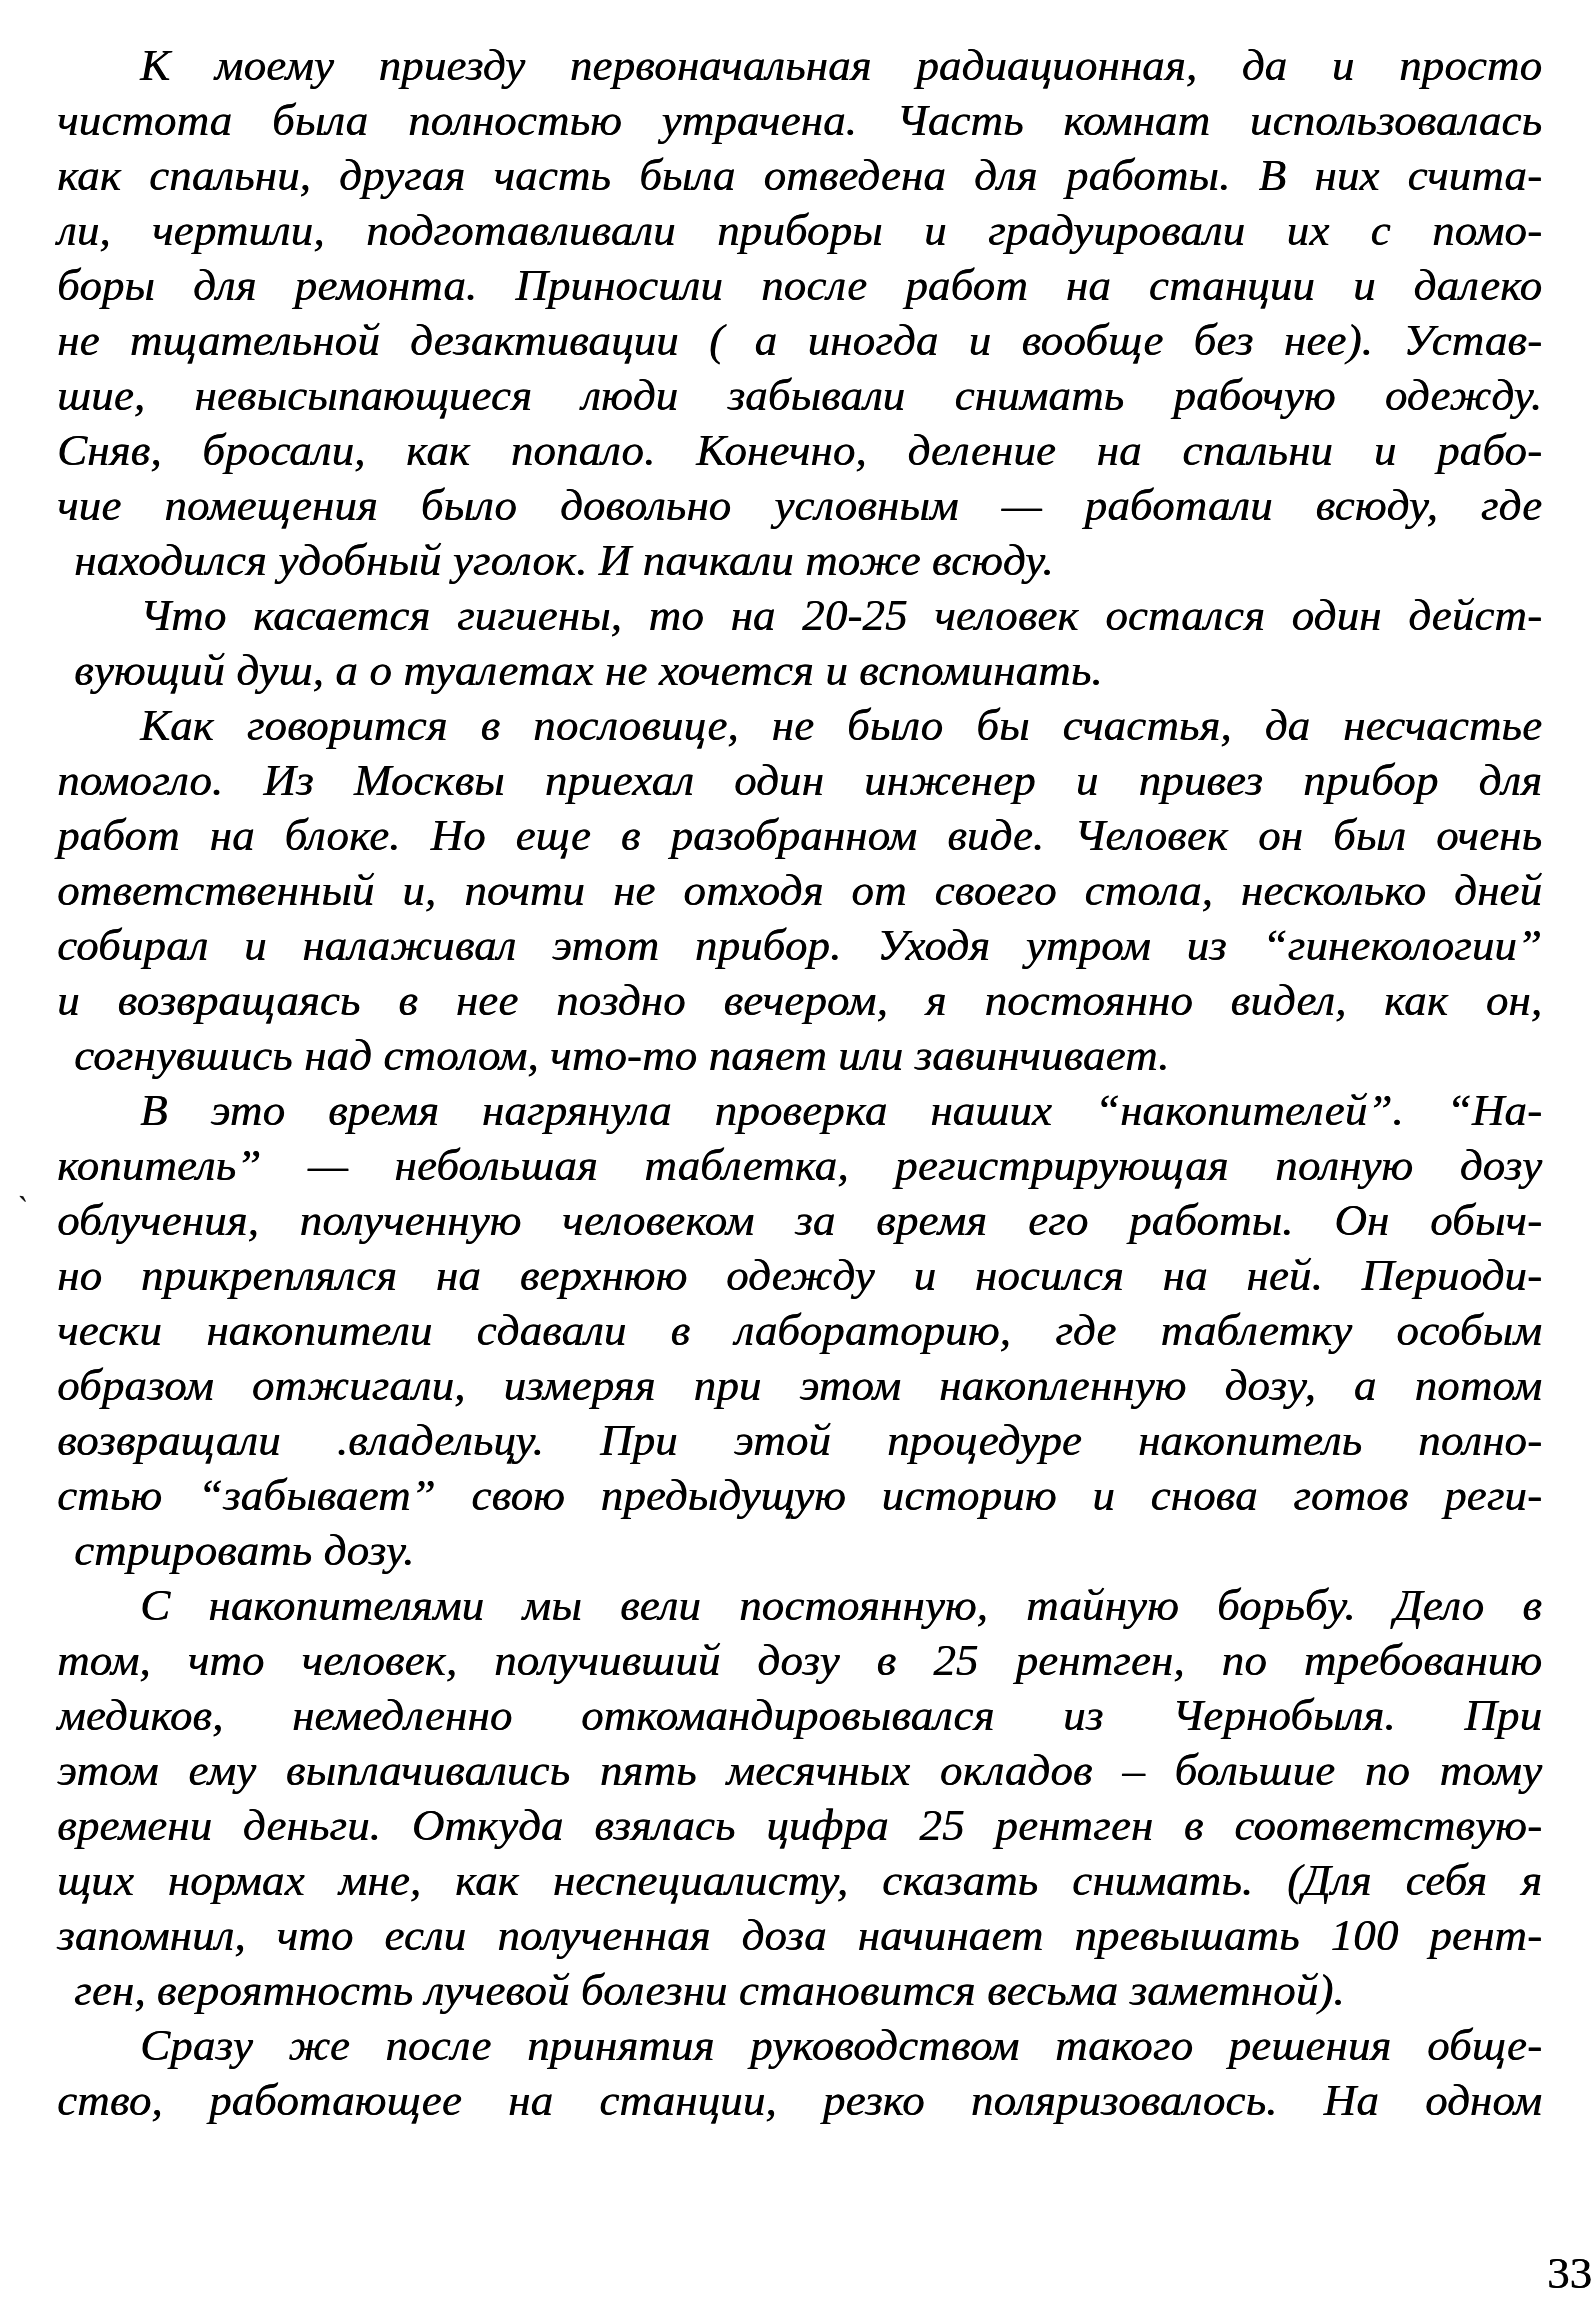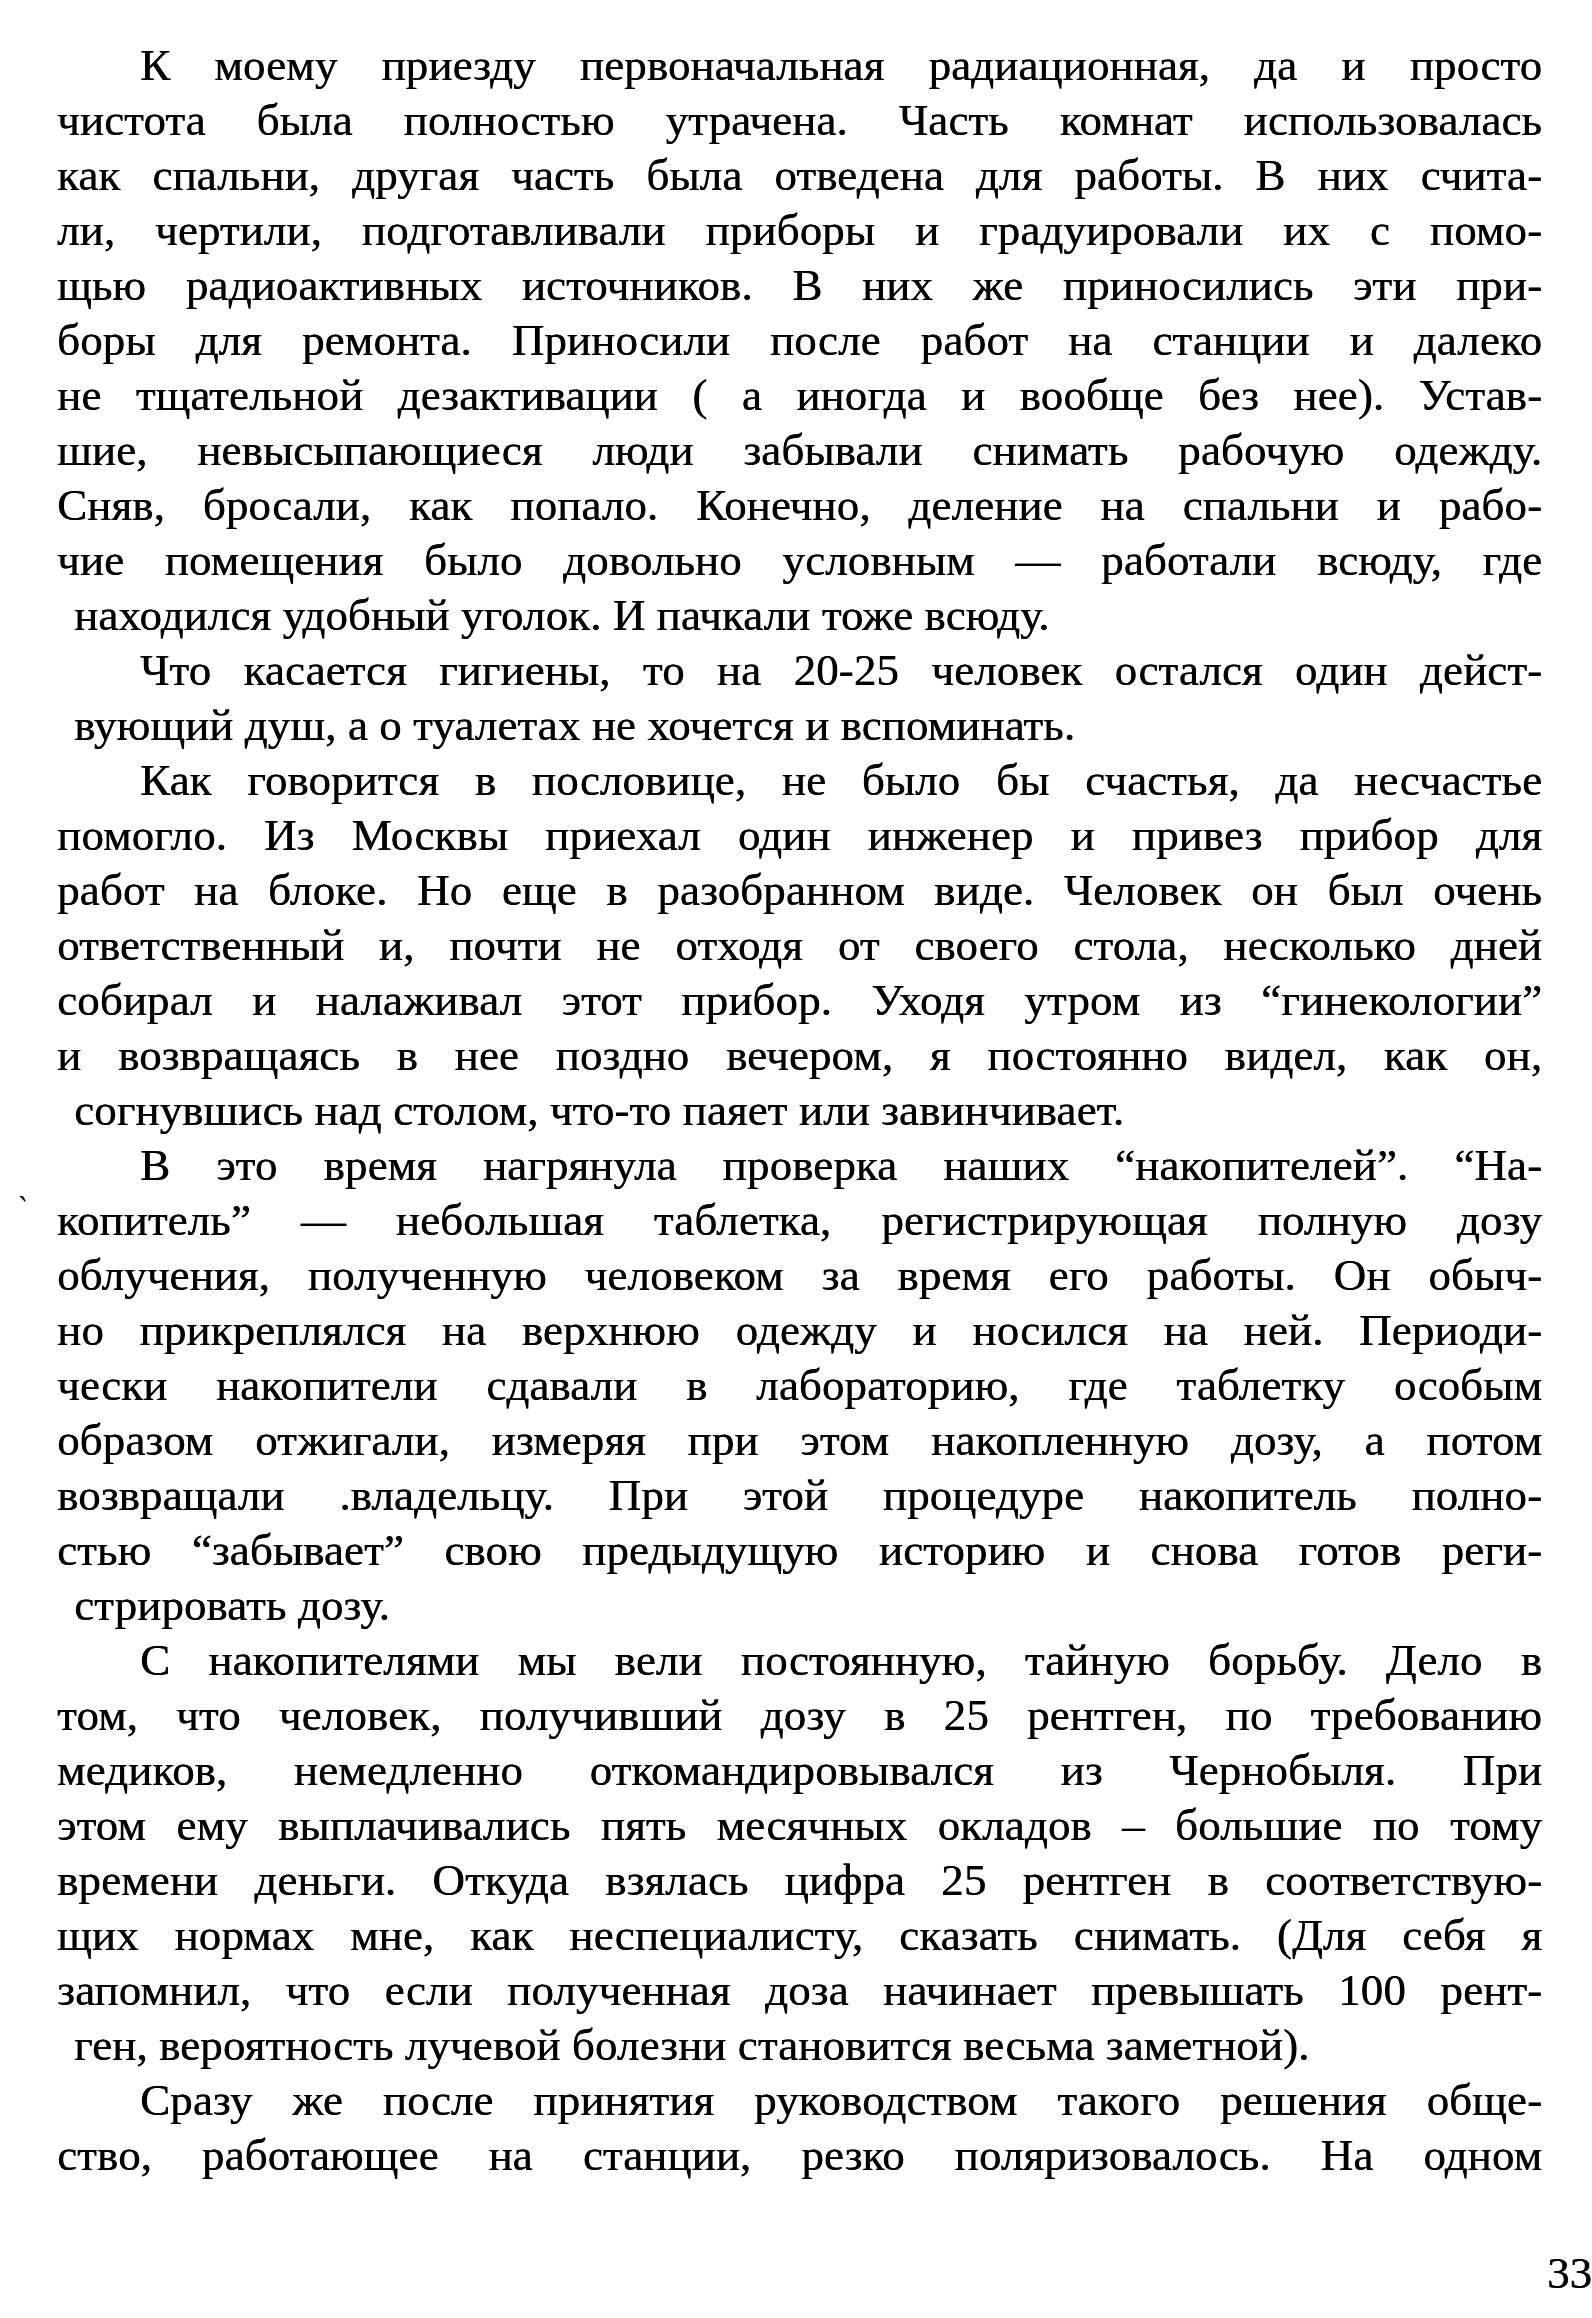--- a/index.html
+++ b/index.html
@@ -28,20 +28,21 @@
   }
   .line {
     font-size: 45px;
     line-height: 55px;
     height: 55px;
     text-align: justify;
     text-align-last: justify;
     white-space: normal;
     text-shadow: 0.5px 0 0 #000;
     letter-spacing: 0.1px;
+    font-style: italic;
   }
   .line.indent {
     padding-left: 83px;
   }
   .line.para-end {
     text-align-last: left;
     margin-left: 17px;
   }
   .pagenum {
     position: absolute;
@@ -64,21 +65,20 @@
 </head>
 <body>
 
 <main class="page">
   <span class="stray-mark">ˋ</span>
   <section class="text-block" id="text-block">
       <div class="line indent">К моему приезду первоначальная радиационная, да и просто</div>
       <div class="line">чистота была полностью утрачена. Часть комнат использовалась</div>
       <div class="line">как спальни, другая часть была отведена для работы. В них счита-</div>
       <div class="line">ли, чертили, подготавливали приборы и градуировали их с помо-</div>
-      <div class="line">щью радиоактивных источников. В них же приносились эти при-</div>
       <div class="line">боры для ремонта. Приносили после работ на станции и далеко</div>
       <div class="line">не тщательной дезактивации ( а иногда и вообще без нее). Устав-</div>
       <div class="line">шие, невысыпающиеся люди забывали снимать рабочую одежду.</div>
       <div class="line">Сняв, бросали, как попало. Конечно, деление на спальни и рабо-</div>
       <div class="line">чие помещения было довольно условным — работали всюду, где</div>
       <div class="line para-end">находился удобный уголок. И пачкали тоже всюду.</div>
       <div class="line indent">Что касается гигиены, то на 20-25 человек остался один дейст-</div>
       <div class="line para-end">вующий душ, а о туалетах не хочется и вспоминать.</div>
       <div class="line indent">Как говорится в пословице, не было бы счастья, да несчастье</div>
       <div class="line">помогло. Из Москвы приехал один инженер и привез прибор для</div>

